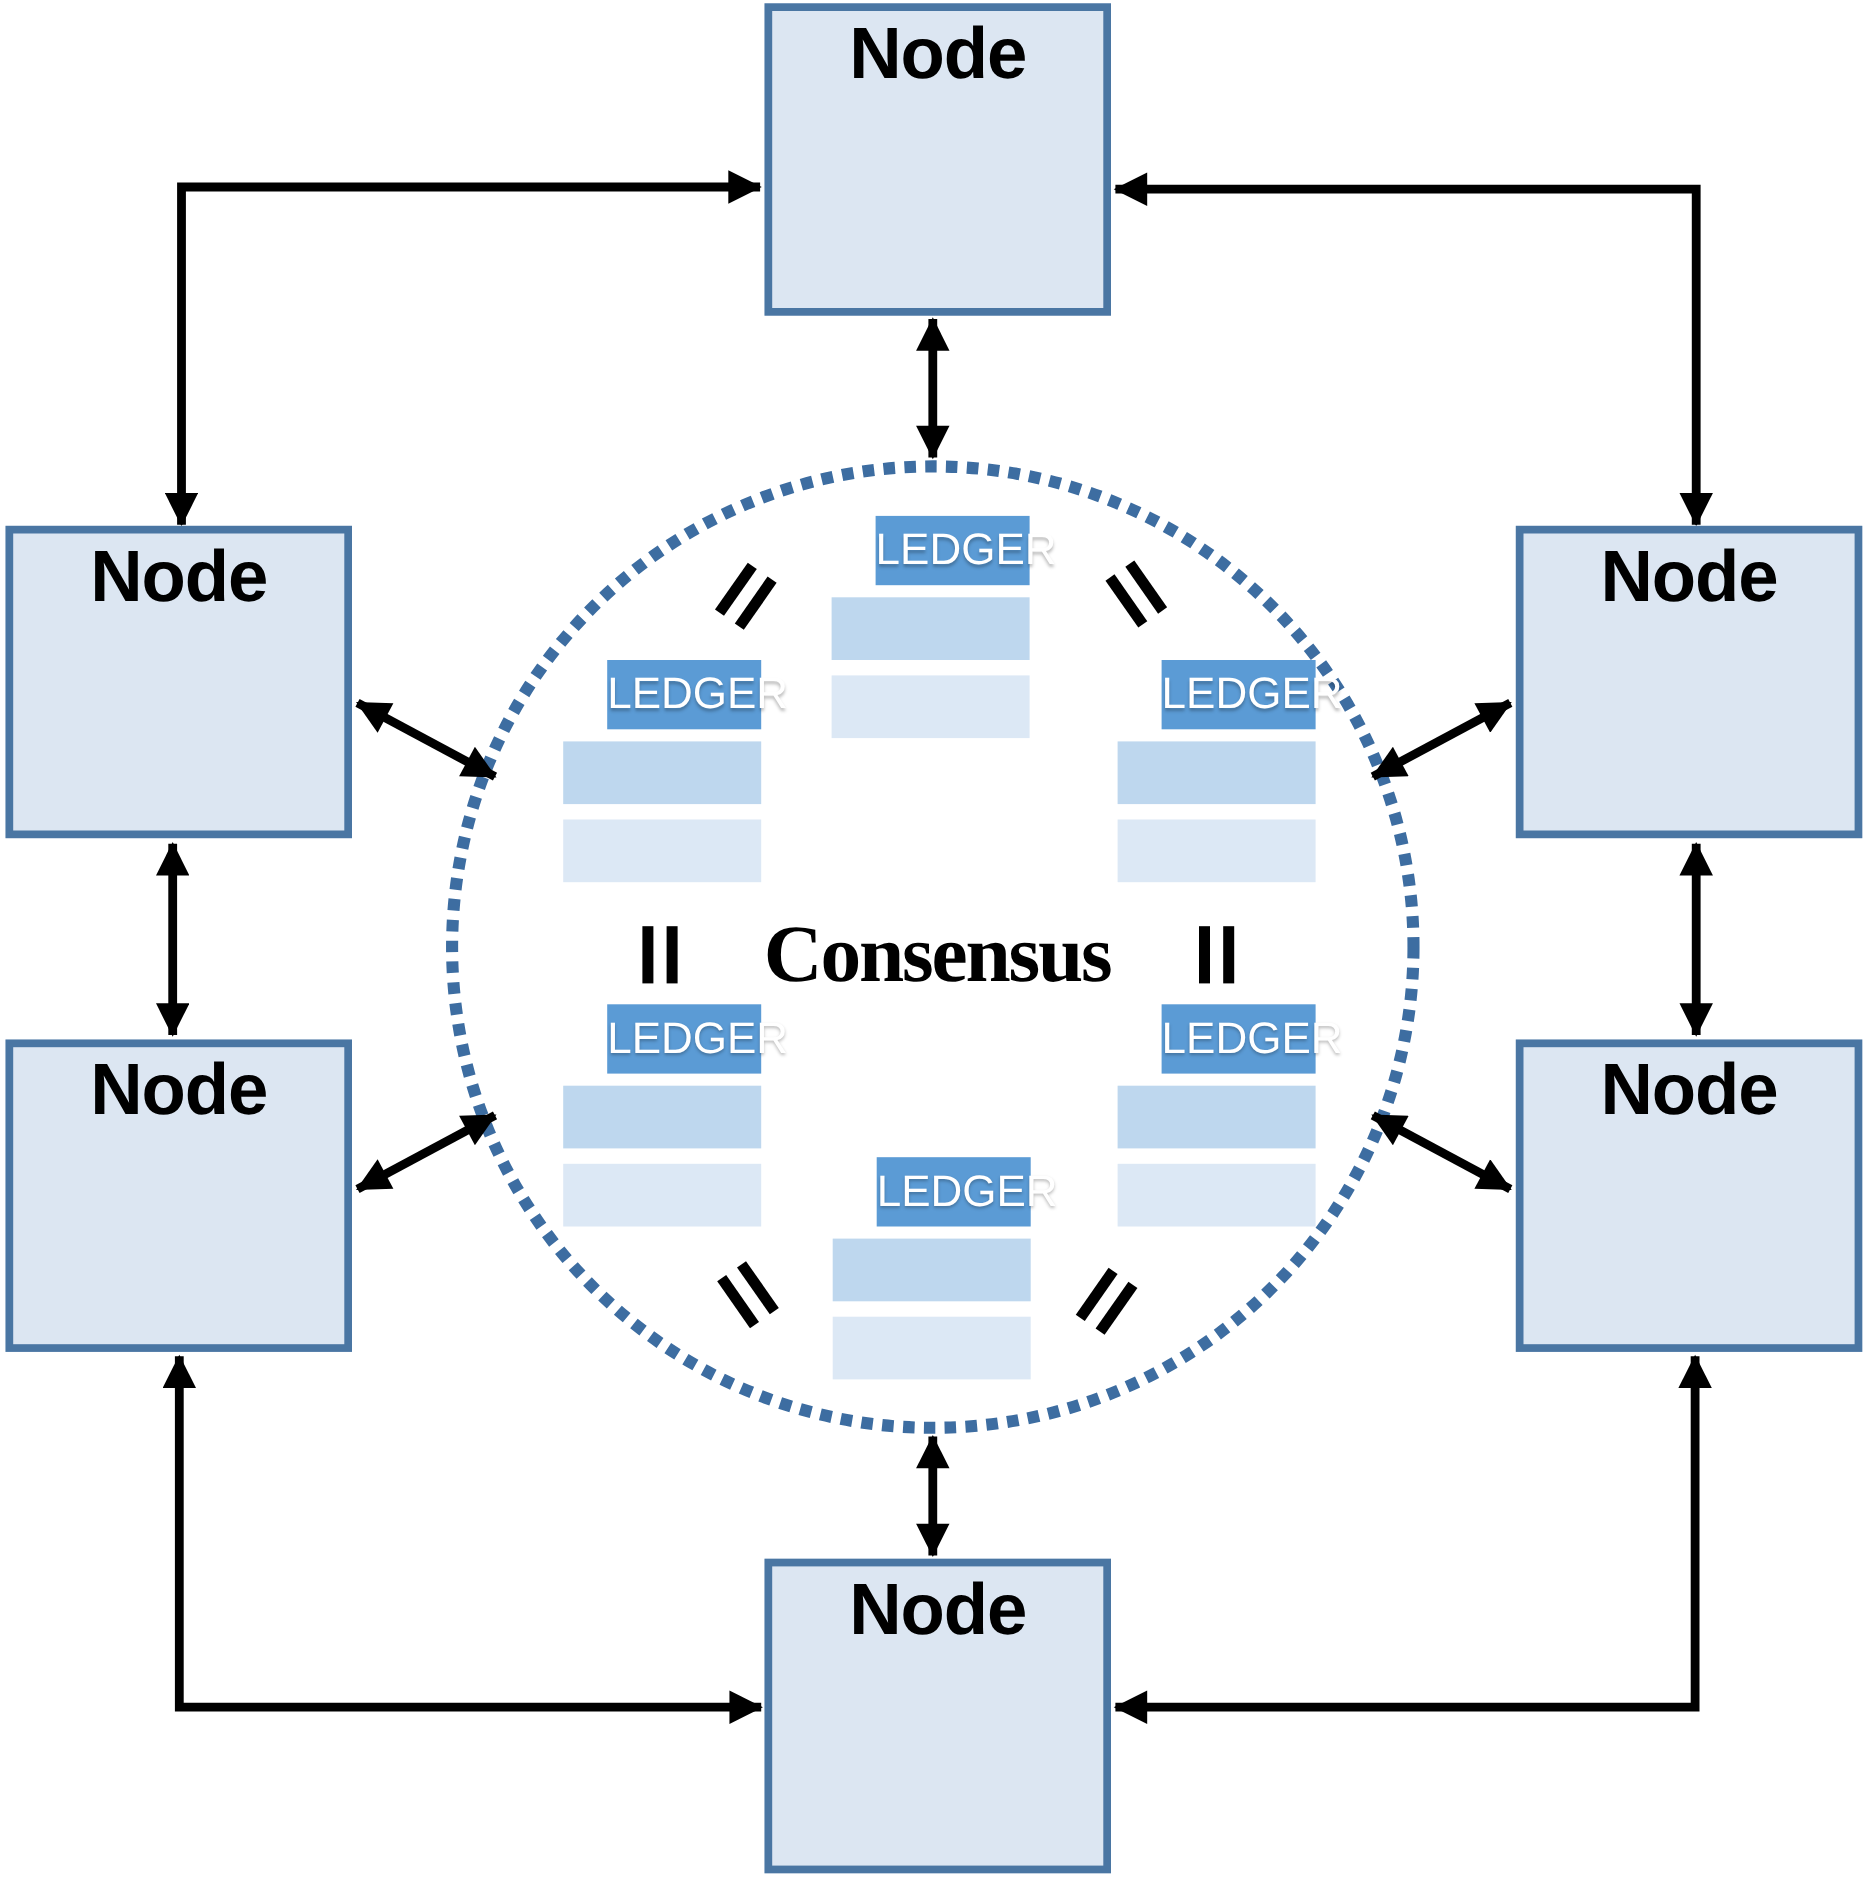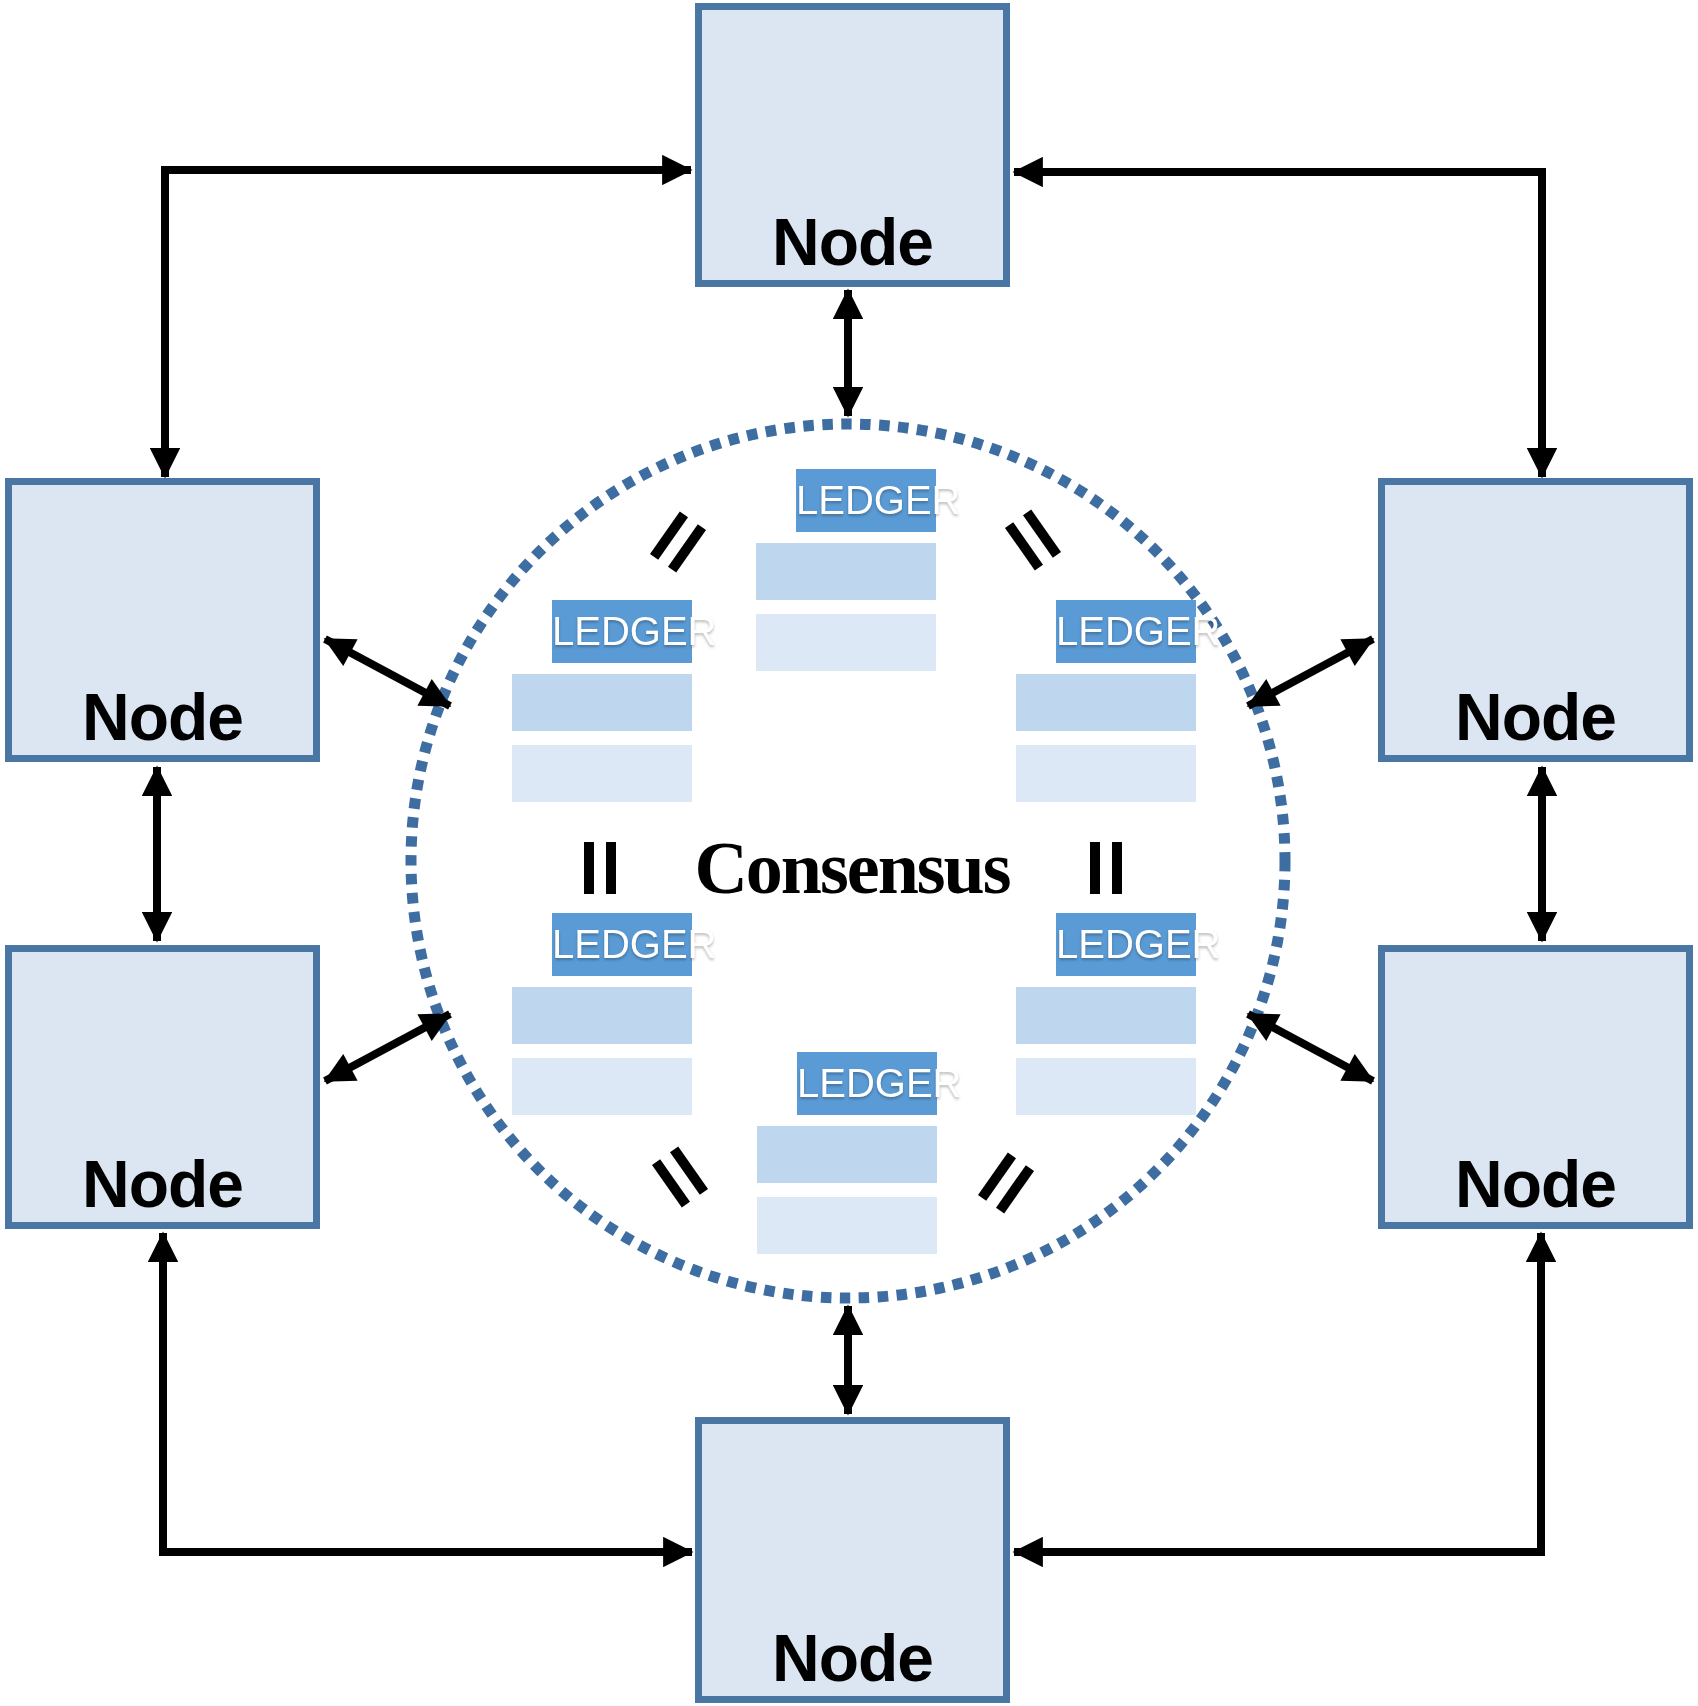--- a/index.html
+++ b/index.html
@@ -6,21 +6,21 @@
   #canvas{
     position:relative;width:1698px;height:1706px;background:#ffffff;
     font-family:"Liberation Sans",sans-serif;overflow:hidden;
   }
   #wires{position:absolute;left:0;top:0;width:1698px;height:1706px;}
 
   
   .node{
     position:absolute;width:315px;height:284px;box-sizing:border-box;
     background:#dce6f2;border:7px solid #4a76a3;
-    display:flex;align-items:flex-end;justify-content:center;
+    display:flex;align-items:flex-start;justify-content:center;
     font-weight:bold;font-size:66px;letter-spacing:-1px;color:#000;
   }
   #node-top{left:695px;top:3px;}
   #node-left-upper{left:5px;top:478px;}
   #node-right-upper{left:1378px;top:478px;}
   #node-left-lower{left:5px;top:945px;}
   #node-right-lower{left:1378px;top:945px;}
   #node-bottom{left:695px;top:1417px;height:286px;}
 
   

